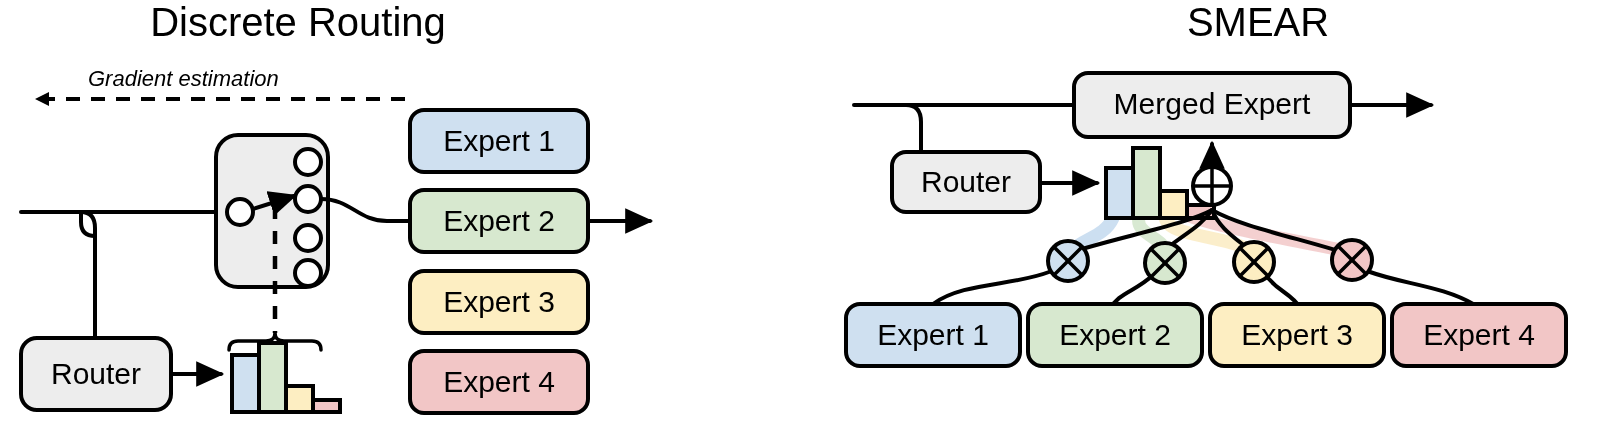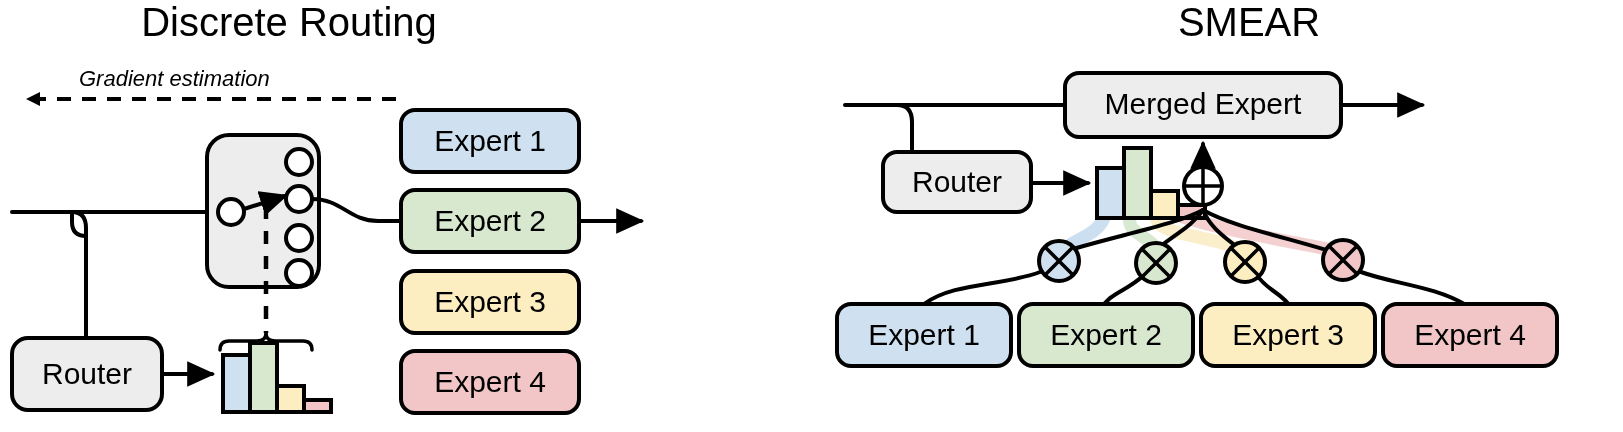--- a/index.html
+++ b/index.html
@@ -9,21 +9,21 @@
   }
   body {
     width: 1623px;
     height: 432px;
     font-family: "Liberation Sans", sans-serif;
     overflow: hidden;
     position: relative;
   }
   #figure {
     position: absolute;
-    left: 4px; top: 0;
+    left: 13px; top: 0;
     width: 1351px;
     height: 432px;
   }
   svg { display: block; }
   .ttl {
     font-family: "Liberation Sans", sans-serif;
     font-size: 40px;
     fill: #000000;
   }
   .boxlabel {

